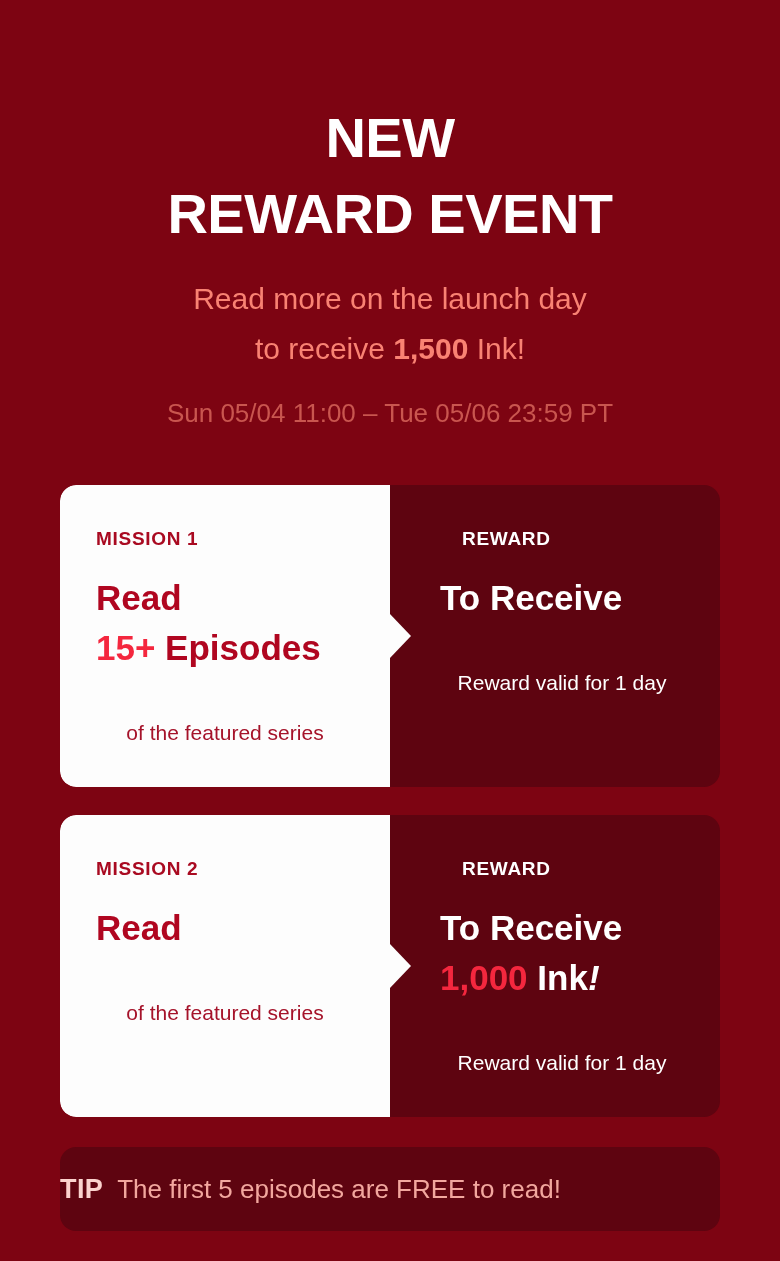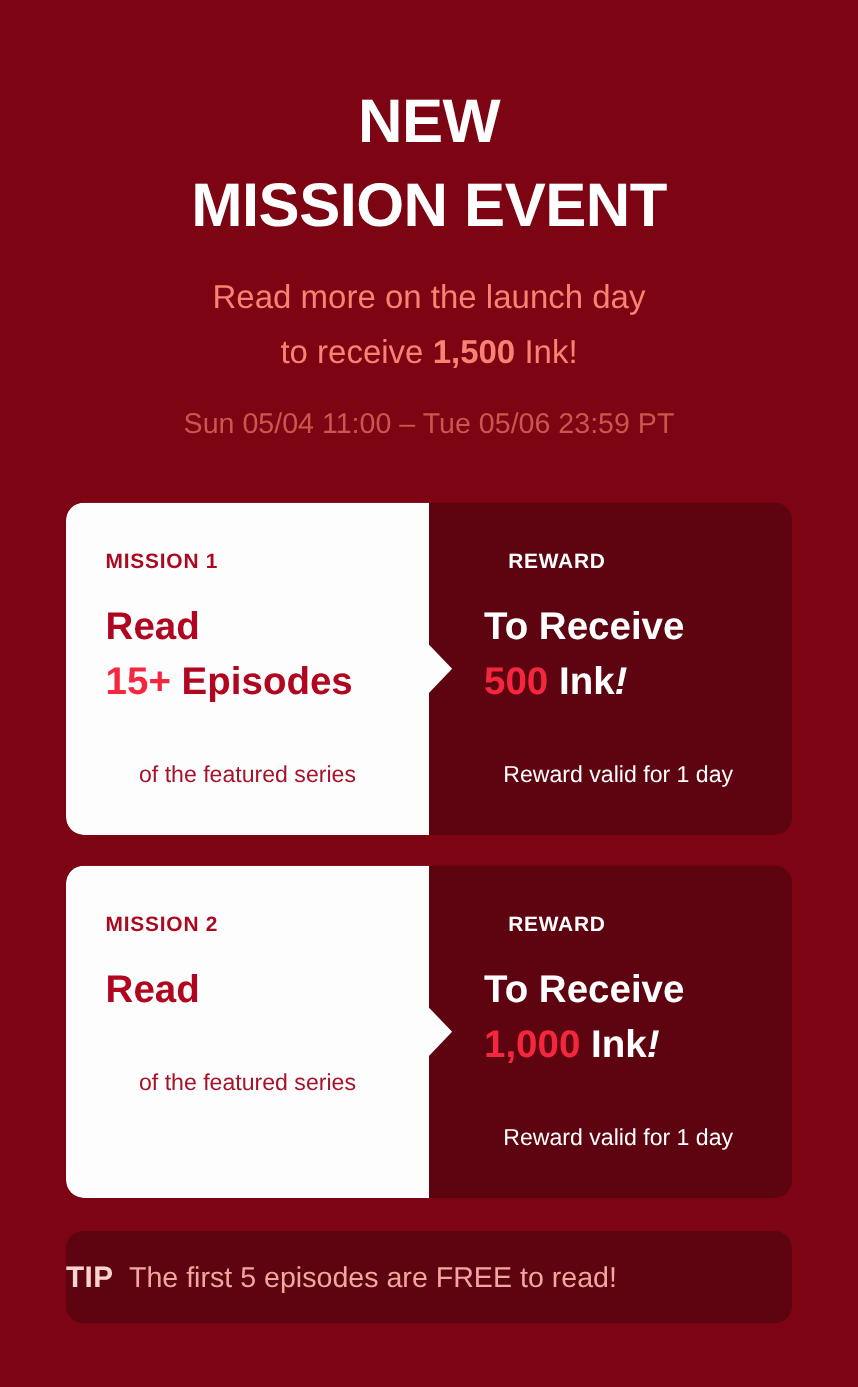--- a/index.html
+++ b/index.html
@@ -19,21 +19,21 @@
 
   .event-page {
     position: relative;
     width: 780px;
     height: 1261px;
     background: #7D0412;
   }
 
   
   .hero {
-    padding-top: 72px;
+    padding-top: 100px;
     text-align: center;
   }
 
   .hero-title {
     color: #FFFFFF;
     font-size: 56px;
     font-weight: 700;
     line-height: 76px;
     letter-spacing: -0.5px;
   }
@@ -162,21 +162,21 @@
   }
 </style>
 </head>
 <body>
 
 <div class="event-page">
 
   <div class="hero">
     <h1 class="hero-title">
       <span class="line">NEW</span>
-      <span class="line">MISSION EVENT</span>
+      <span class="line">REWARD EVENT</span>
     </h1>
 
     <div class="hero-sub">
       <span class="line">Read more on the launch day</span>
       <span class="line"><span>to receive </span><b>1,500</b><span> Ink!</span></span>
     </div>
 
     <div class="hero-dates">Sun 05/04 11:00 – Tue 05/06 23:59 PT</div>
   </div>
 
@@ -190,21 +190,20 @@
           <span class="line"><span class="hl-accent">15+</span><span> Episodes</span></span>
         </div>
         <div class="footnote">of the featured series</div>
       </div>
 
       <div class="mission-right">
         <span class="notch"></span>
         <div class="kicker">REWARD</div>
         <div class="headline">
           <span class="line">To Receive</span>
-          <span class="line"><span class="hl-accent">500</span><span> Ink</span><span class="hl-bang">!</span></span>
         </div>
         <div class="footnote">Reward valid for 1 day</div>
       </div>
     </div>
 
     <div class="mission-card">
       <div class="mission-left">
         <div class="kicker">MISSION 2</div>
         <div class="headline">
           <span class="line">Read</span>

